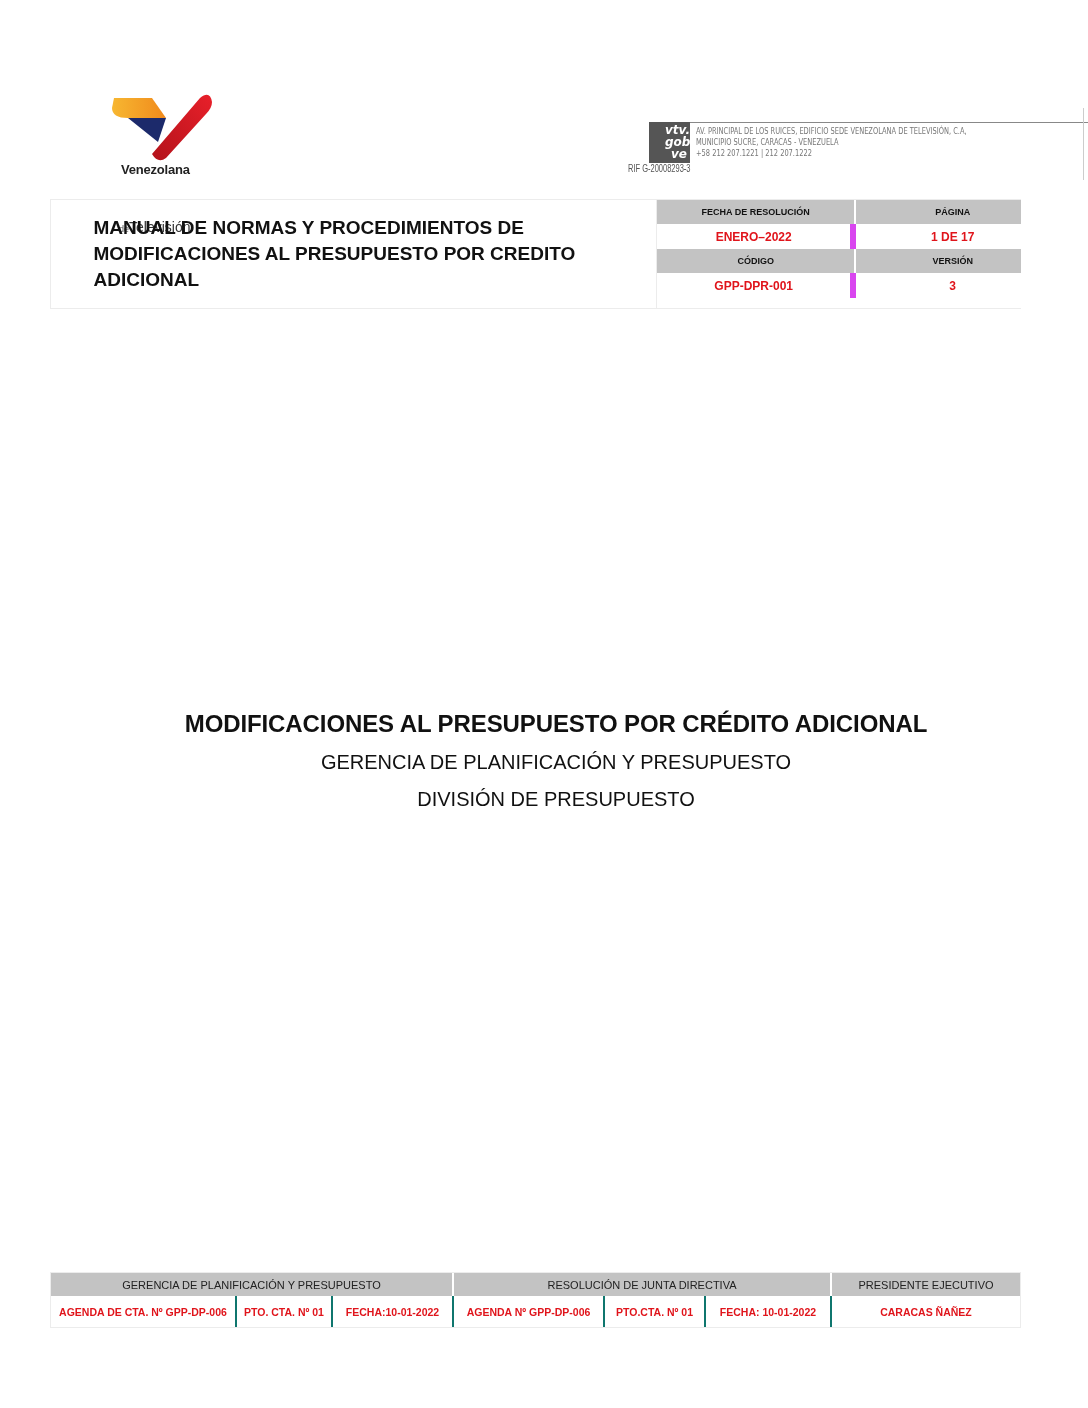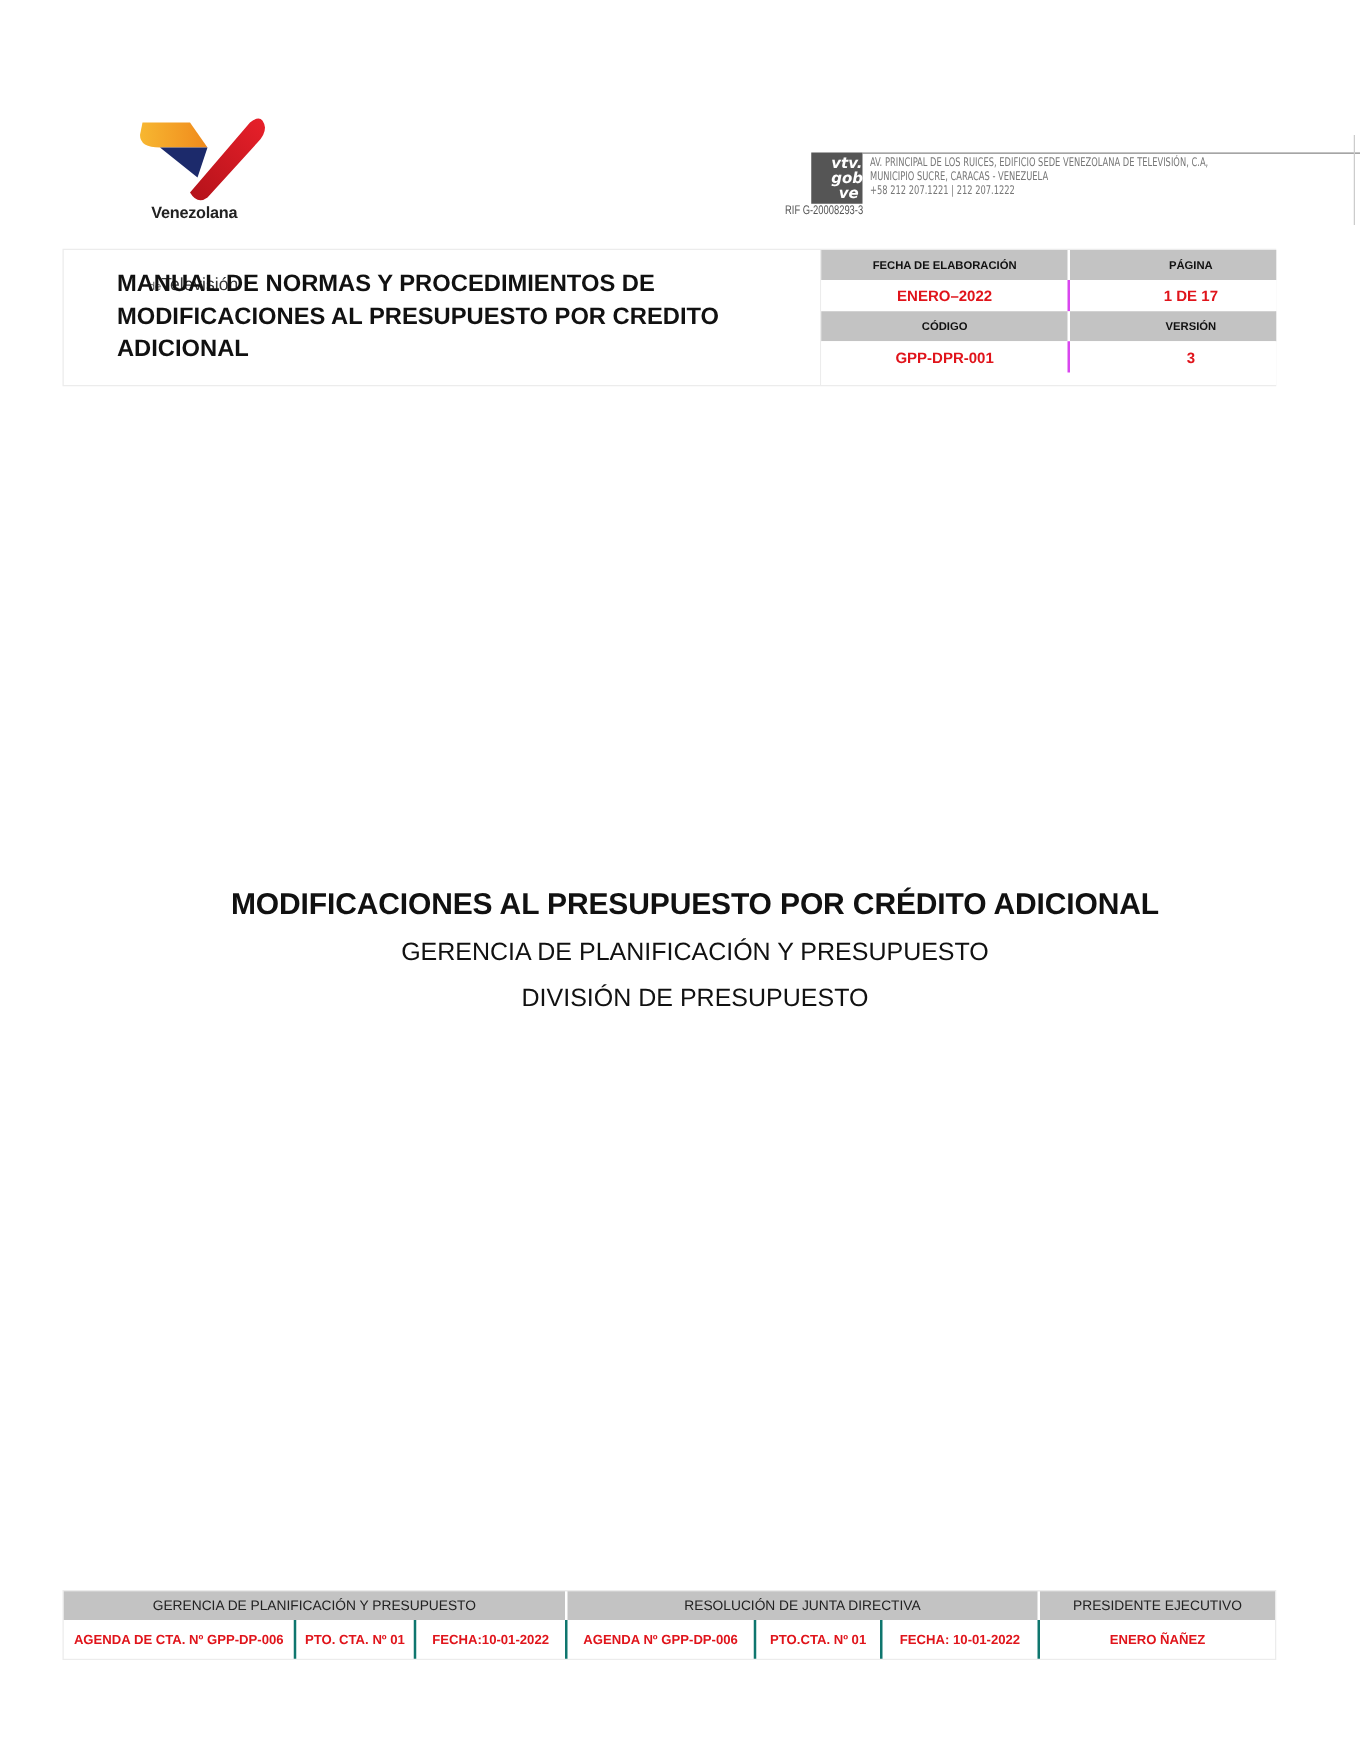--- a/index.html
+++ b/index.html
@@ -28,21 +28,21 @@
     .hdr-title { position: absolute; left: 0; top: 0; width: 605px; height: 108px; display: flex; align-items: center; justify-content: center;
       text-align: left; font-size: 19px; font-weight: bold; line-height: 26px; padding-top: 0; }
     .hdr-title span { display: block; width: 520px; }
     .meta-grid { position: absolute; left: 605px; top: 0; width: 365px; height: 108px; border-left: 1px solid #ececec; }
     .meta-row { display: flex; width: 100%; }
     .meta-row.head { height: 24px; background: #c3c3c3; }
     .meta-row.val { height: 25px; background: #fff; }
     .meta-row.val.last { height: 35px; align-items: flex-start; }
     .meta-cell { display: flex; align-items: center; justify-content: center; font-weight: bold; }
     .meta-cell.c1 { width: 200px; border-right: 2px solid #fff; }
-    .meta-row.val .meta-cell.c1 { border-right: 2px solid #d946ef; }
+    .meta-row.val .meta-cell.c1 { border-right: 6px solid #d946ef; }
     .meta-cell.c2 { width: 165px; padding-left: 28px; }
     .meta-row.head .meta-cell { font-size: 9px; color: #111; height: 100%; }
     .meta-row.val .meta-cell { font-size: 12px; color: #e0141b; height: 25px; }
 
     
     .center-block { position: absolute; left: 0; top: 706px; width: 1112px; text-align: center; }
     .main-title { font-size: 24px; font-weight: bold; color: #111; letter-spacing: -0.1px; line-height: 36px; }
     .sub-1 { font-size: 20px; color: #111; margin-top: 5px; line-height: 30px; }
     .sub-2 { font-size: 20px; color: #111; margin-top: 7px; line-height: 30px; }
 
@@ -95,21 +95,21 @@
   <div>+58 212 207.1221  |  212 207.1222</div>
 </div>
 <div class="rif">RIF G-20008293-3</div>
 
 <div class="hdr-table">
   <div class="hdr-title">
     <span>MANUAL DE NORMAS Y PROCEDIMIENTOS DE MODIFICACIONES AL PRESUPUESTO POR CREDITO ADICIONAL</span>
   </div>
   <div class="meta-grid">
     <div class="meta-row head">
-      <div class="meta-cell c1">FECHA DE ELABORACIÓN</div>
+      <div class="meta-cell c1">FECHA DE RESOLUCIÓN</div>
       <div class="meta-cell c2">PÁGINA</div>
     </div>
     <div class="meta-row val">
       <div class="meta-cell c1">ENERO–2022</div>
       <div class="meta-cell c2">1 DE 17</div>
     </div>
     <div class="meta-row head">
       <div class="meta-cell c1">CÓDIGO</div>
       <div class="meta-cell c2">VERSIÓN</div>
     </div>
@@ -132,15 +132,15 @@
     <div class="w2">RESOLUCIÓN DE JUNTA DIRECTIVA</div>
     <div class="w3">PRESIDENTE EJECUTIVO</div>
   </div>
   <div class="ftr-vals">
     <div class="v1">AGENDA DE CTA. Nº GPP-DP-006</div>
     <div class="v2">PTO. CTA. Nº 01</div>
     <div class="v3">FECHA:10-01-2022</div>
     <div class="v4">AGENDA Nº GPP-DP-006</div>
     <div class="v5">PTO.CTA. Nº 01</div>
     <div class="v6">FECHA: 10-01-2022</div>
-    <div class="v7">ENERO ÑAÑEZ</div>
+    <div class="v7">CARACAS ÑAÑEZ</div>
   </div>
 </div>
 
 </body></html>

